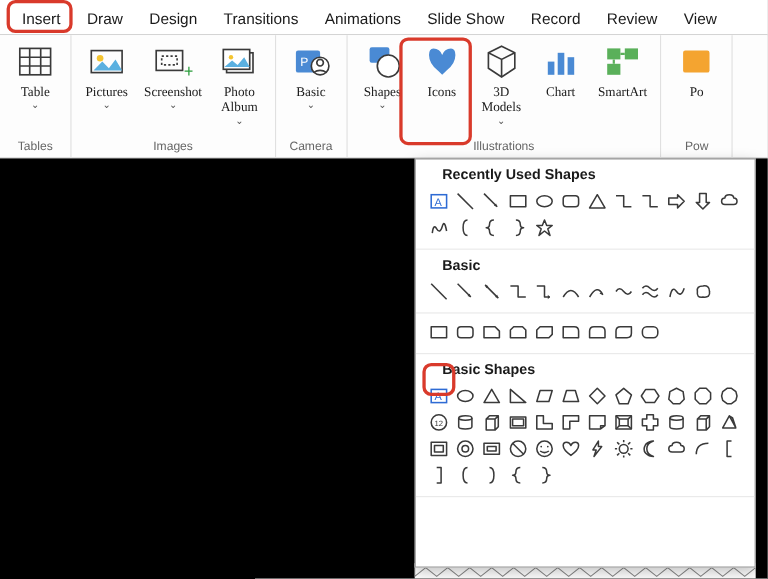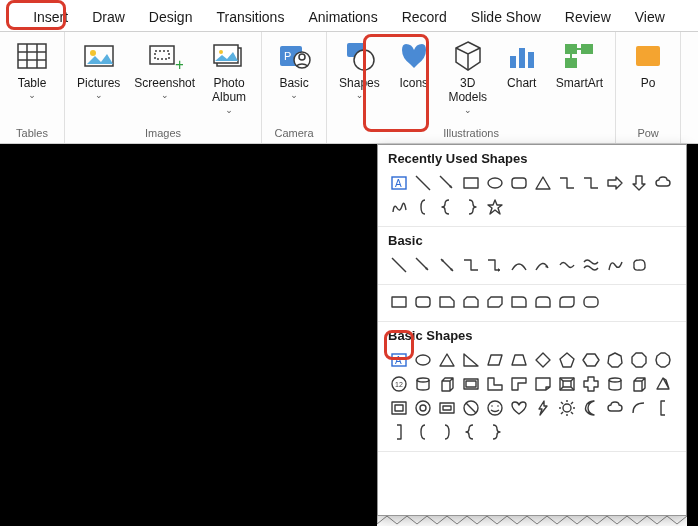--- a/index.html
+++ b/index.html
@@ -1,61 +1,61 @@
 <!DOCTYPE html>
 <html><head>
 <meta charset="utf-8">
 <style>
   * { box-sizing: border-box; margin: 0; padding: 0; }
   body { font-family: "Segoe UI", Arial, sans-serif; font-size: 13px; color: #1a1a1a; background: #fff; width: 698px; height: 526px; overflow: hidden; position: relative; }
   
   
-  .tabs { display: flex; gap: 0; padding: 4px 8px 0; background: #fff; border-bottom: 1px solid #d0d0d0; height: 32px; align-items: center; justify-content: center; }
+  .tabs { display: flex; gap: 0; padding: 4px 8px 0; background: #fff; border-bottom: 1px solid #d0d0d0; height: 32px; align-items: center; }
   .tab { padding: 4px 12px 6px; font-size: 14px; cursor: pointer; }
   .tab.active { font-weight: 400; position: relative; }
   
   
   .ribbon { display: flex; background: #fdfdfd; height: 112px; border-bottom: 1px solid #d0d0d0; }
   .ribbon-group { display: flex; flex-direction: column; align-items: center; padding: 4px 8px 2px; border-right: 1px solid #e0e0e0; }
   .ribbon-group-buttons { display: flex; gap: 6px; flex: 1; align-items: flex-start; }
   .ribbon-group-label { font-size: 11px; color: #666; margin-top: auto; padding-bottom: 2px; }
   .ribbon-btn { display: flex; flex-direction: column; align-items: center; padding: 2px 4px; cursor: pointer; min-width: 48px; text-align: center; }
   .ribbon-btn .icon { width: 36px; height: 36px; display: flex; align-items: center; justify-content: center; }
-  .ribbon-btn .label { font-size: 12px; margin-top: 2px; line-height: 1.2; white-space: pre-line; }
+  .ribbon-btn .label { font-size: 12px; margin-top: 2px; line-height: 1.2; white-space: pre-line; font-family: Liberation Serif, serif; }
   .ribbon-btn .caret { font-size: 9px; color: #555; }
   
   
   .slide-area { background: #000; position: absolute; top: 144px; left: 0; right: 0; bottom: 0; }
   
   
   .dropdown { position: absolute; top: 144px; left: 377px; width: 310px; background: #fff; border: 1px solid #969696; box-shadow: 0 4px 12px rgba(0,0,0,0.25); z-index: 50; bottom: 10px; overflow: hidden; }
   .dd-section { padding: 6px 10px 8px; border-bottom: 1px solid #e8e8e8; }
-  .dd-heading { font-weight: 600; font-size: 13px; margin-bottom: 6px; }
+  .dd-heading { font-weight: 600; font-size: 13px; margin-bottom: 6px; margin-left: 14px; }
   .dd-grid { display: flex; flex-wrap: wrap; gap: 2px 2px; }
   .shape-cell { width: 22px; height: 22px; display: flex; align-items: center; justify-content: center; cursor: pointer; }
   .shape-cell svg { width: 18px; height: 18px; }
   
   
   .torn { position: absolute; left: 377px; bottom: 0; width: 310px; height: 14px; background: #fff; }
   .torn svg { width: 100%; height: 14px; }
   
   
   .hi { position: absolute; border: 3px solid #d93a2b; border-radius: 8px; pointer-events: none; z-index: 60; }
 </style>
 </head>
 <body>
 
 <div class="tabs">
   <div class="tab active">Insert</div>
   <div class="tab">Draw</div>
   <div class="tab">Design</div>
   <div class="tab">Transitions</div>
   <div class="tab">Animations</div>
+  <div class="tab">Slide Show</div>
   <div class="tab">Record</div>
-  <div class="tab">Slide Show</div>
   <div class="tab">Review</div>
   <div class="tab">View</div>
 </div>
 
 <div class="ribbon" id="ribbon">
     <div class="ribbon-group">
       <div class="ribbon-group-buttons">
         <div class="ribbon-btn">
           <div class="icon">
             <svg viewBox="0 0 36 36">

